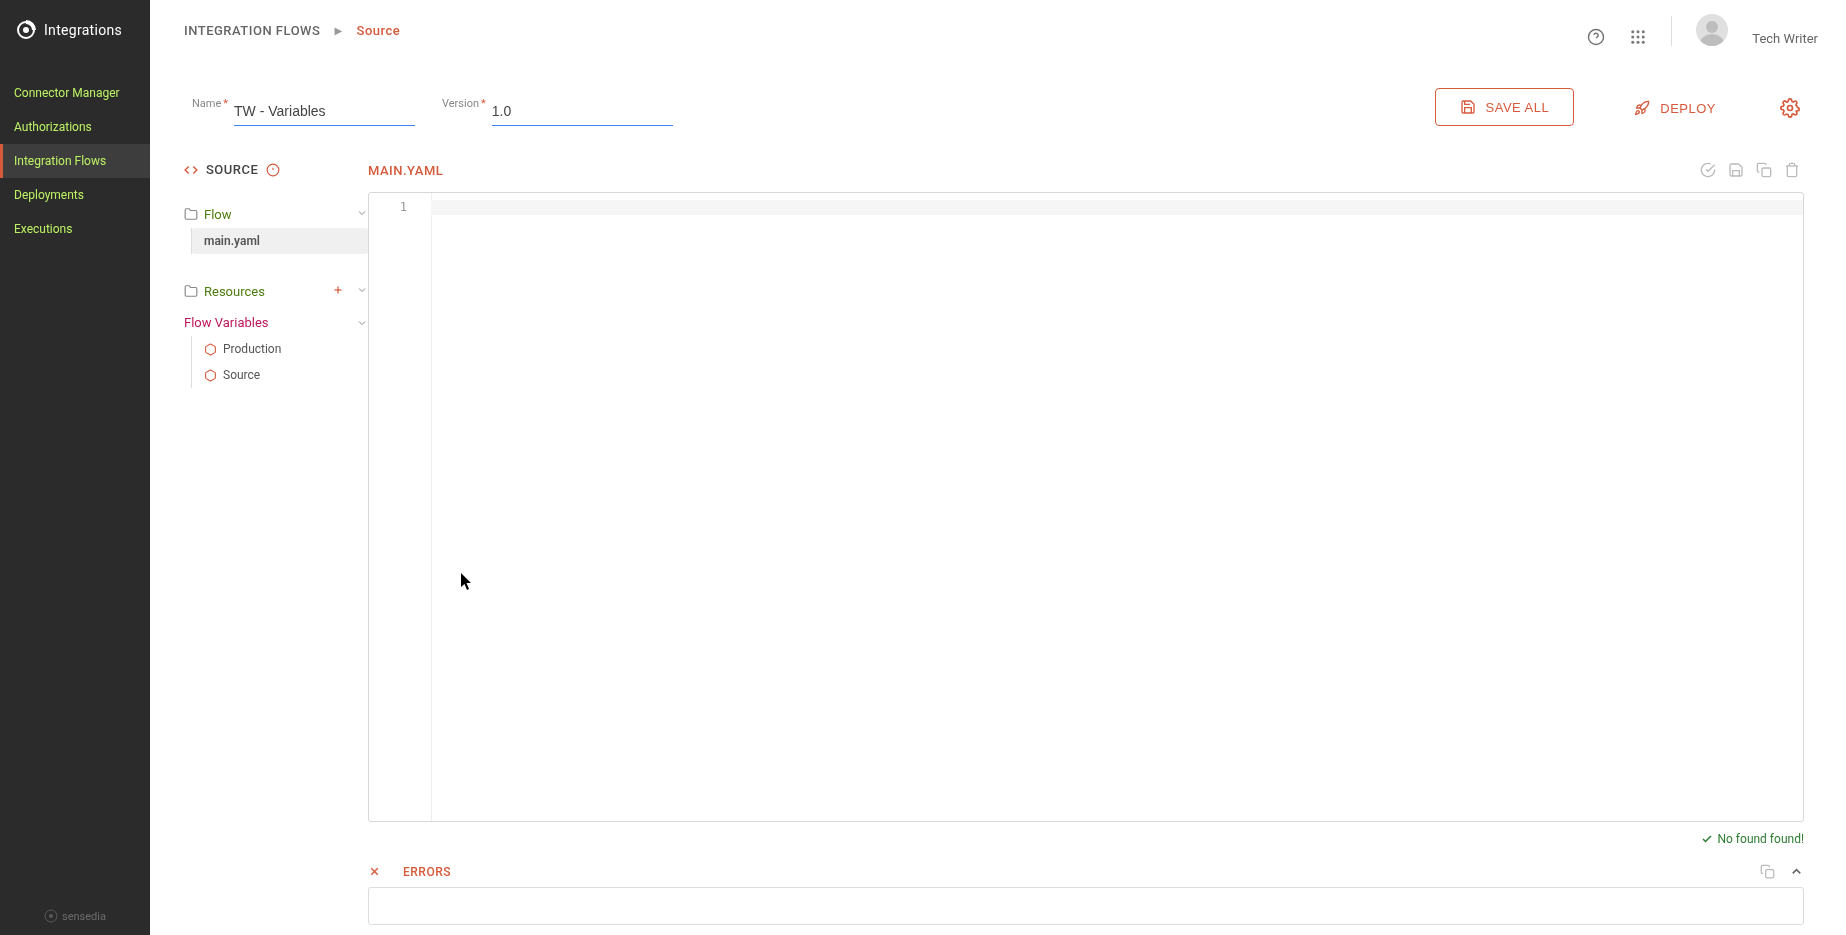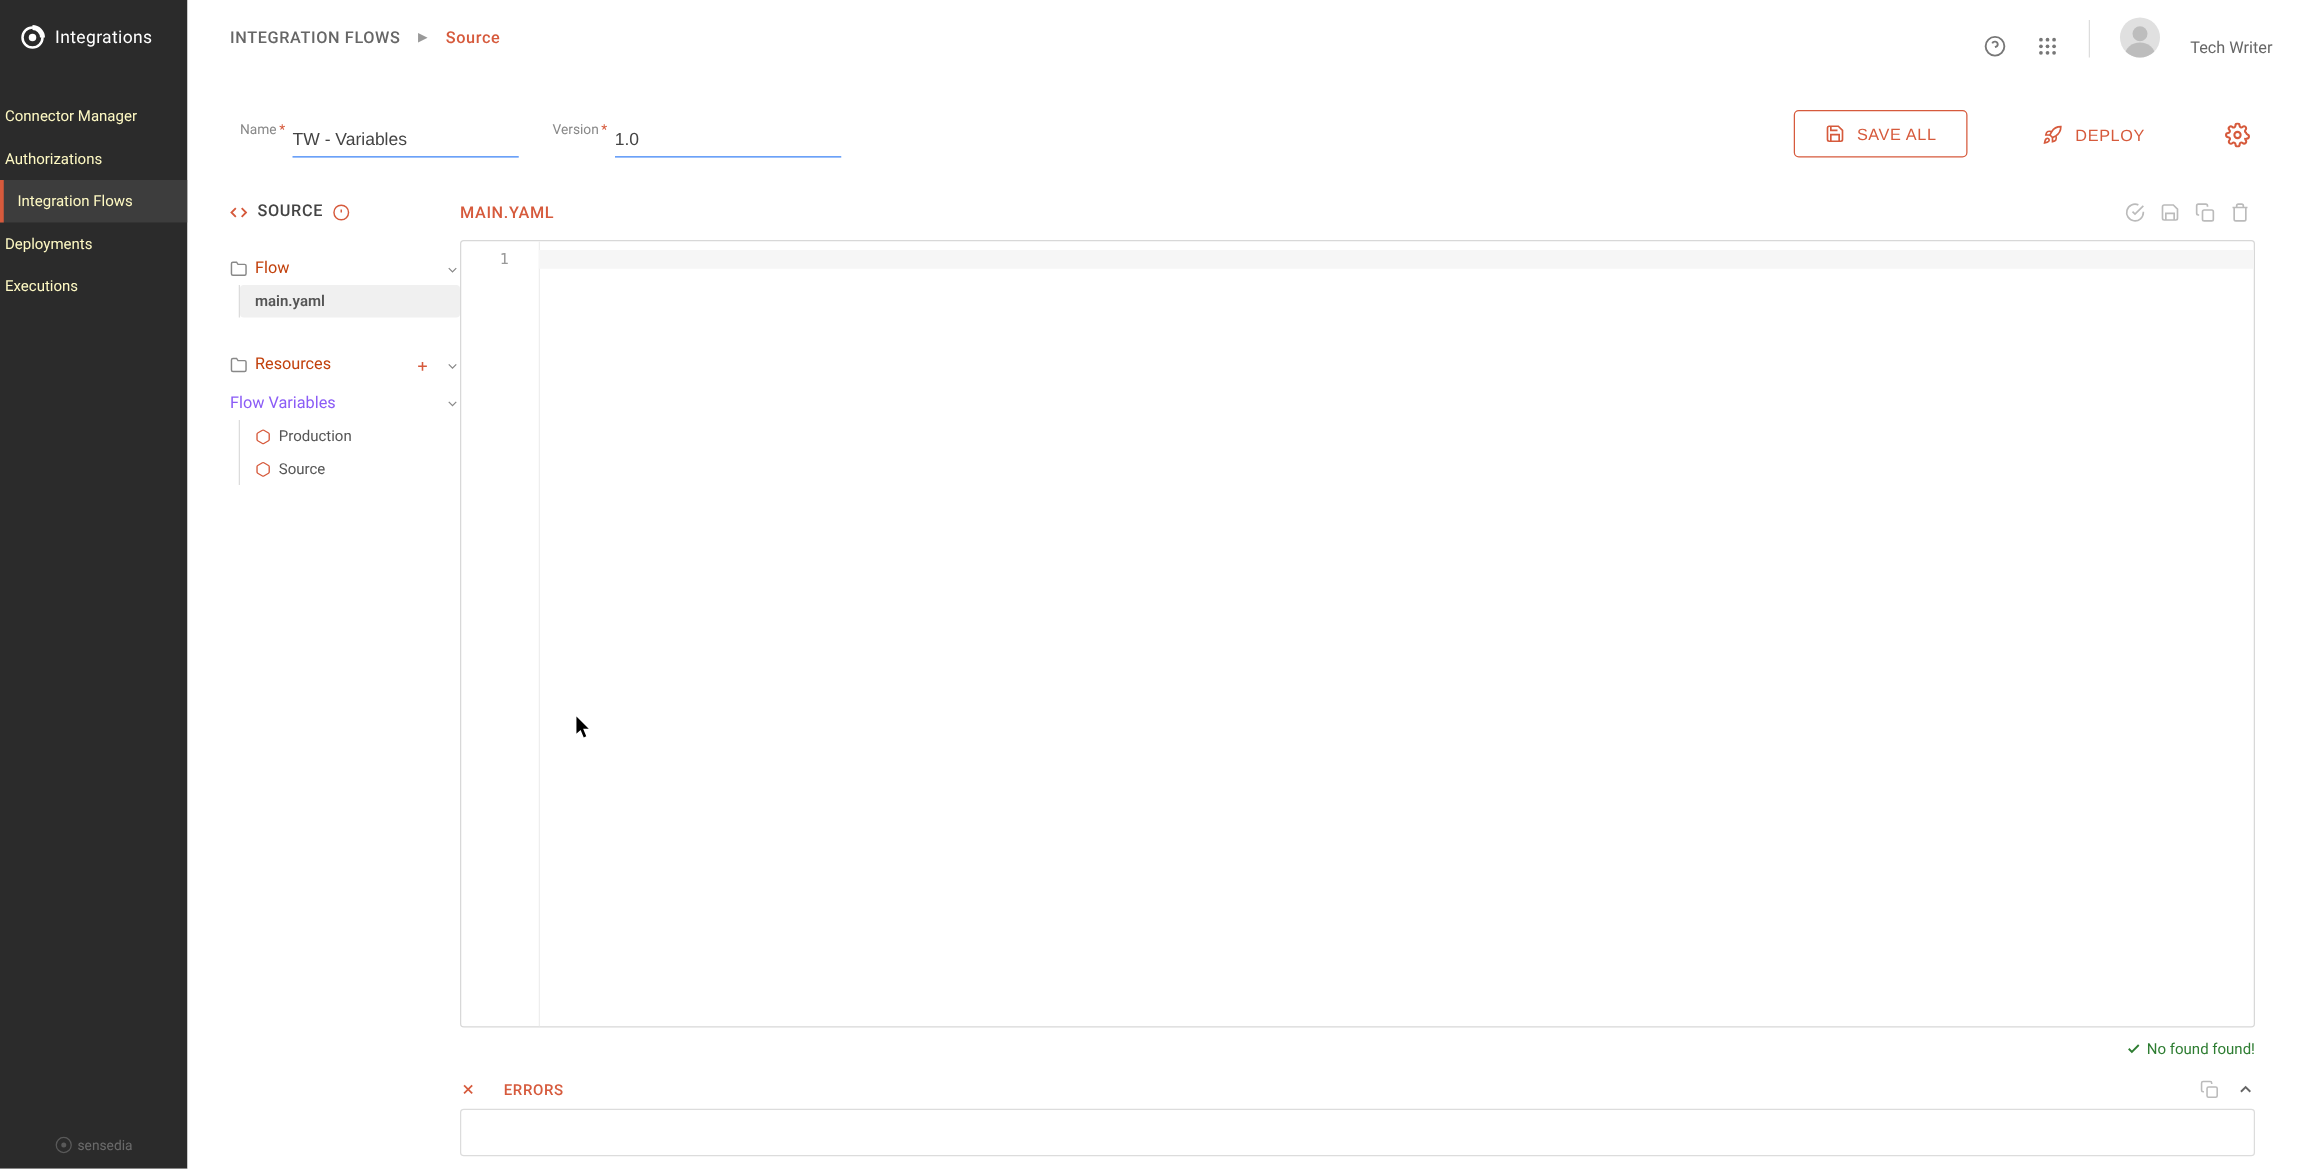--- a/index.html
+++ b/index.html
@@ -39,23 +39,23 @@
       color: #fff;
     }
     .sidebar-logo svg {
       width: 24px;
       height: 24px;
     }
     .sidebar-nav {
       margin-top: 16px;
     }
     .sidebar-item {
-      padding: 10px 12px 10px 4px;
+      padding: 10px 12px 10px 14px;
       font-size: 12px;
-      color: #fef9c3;
+      color: #bef264;
       cursor: pointer;
     }
     .sidebar-item.active {
       background: #3d3d3d;
       border-left: 3px solid #d65a3c;
       padding-left: 11px;
     }
     .sidebar-footer {
       padding: 12px;
       display: flex;
@@ -253,25 +253,25 @@
     }
     .source-header-help {
       color: #bbb;
       cursor: pointer;
     }
     .tree {
       font-size: 13px;
     }
     .tree-folder {
       display: flex;
-      align-items: flex-end;
+      align-items: flex-start;
       gap: 6px;
       padding: 6px 0;
       cursor: pointer;
-      color: #c2410c;
+      color: #4d7c0f;
       margin-top: 24px;
     }
     .tree-folder .expand {
       margin-left: auto;
       color: #888;
     }
     .tree-folder .add {
       color: #d65a3c;
       margin-left: auto;
     }
@@ -297,21 +297,21 @@
     .tree-file svg {
       color: #d65a3c;
       flex-shrink: 0;
     }
     .tree-section {
       display: flex;
       align-items: center;
       gap: 6px;
       padding: 6px 0;
       cursor: pointer;
-      color: #8b5cf6;
+      color: #be185d;
       margin-top: 4px;
     }
     .tree-section .expand {
       margin-left: auto;
       color: #888;
     }
 
     
     .editor-panel {
       flex: 1;

